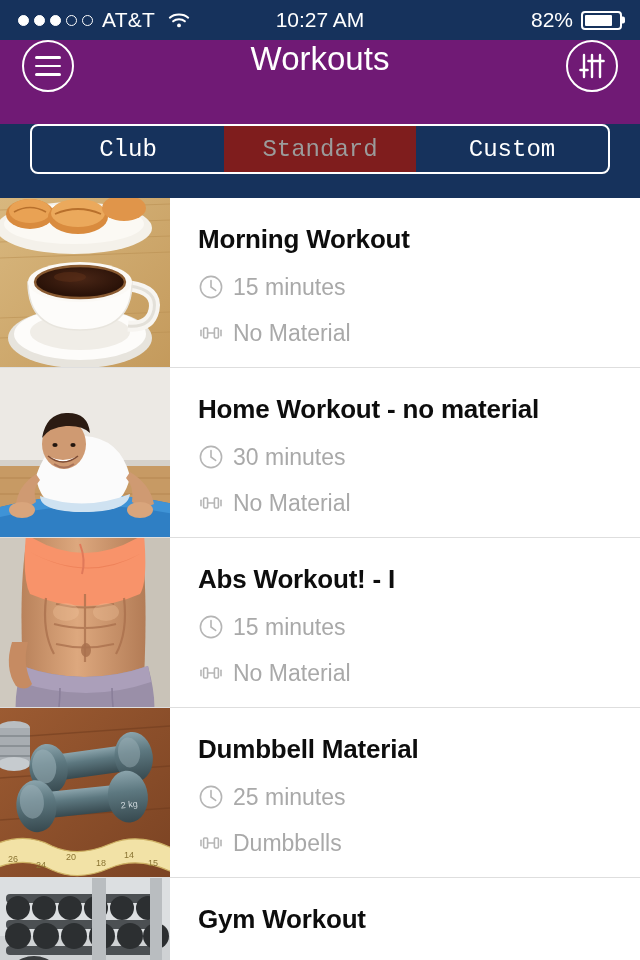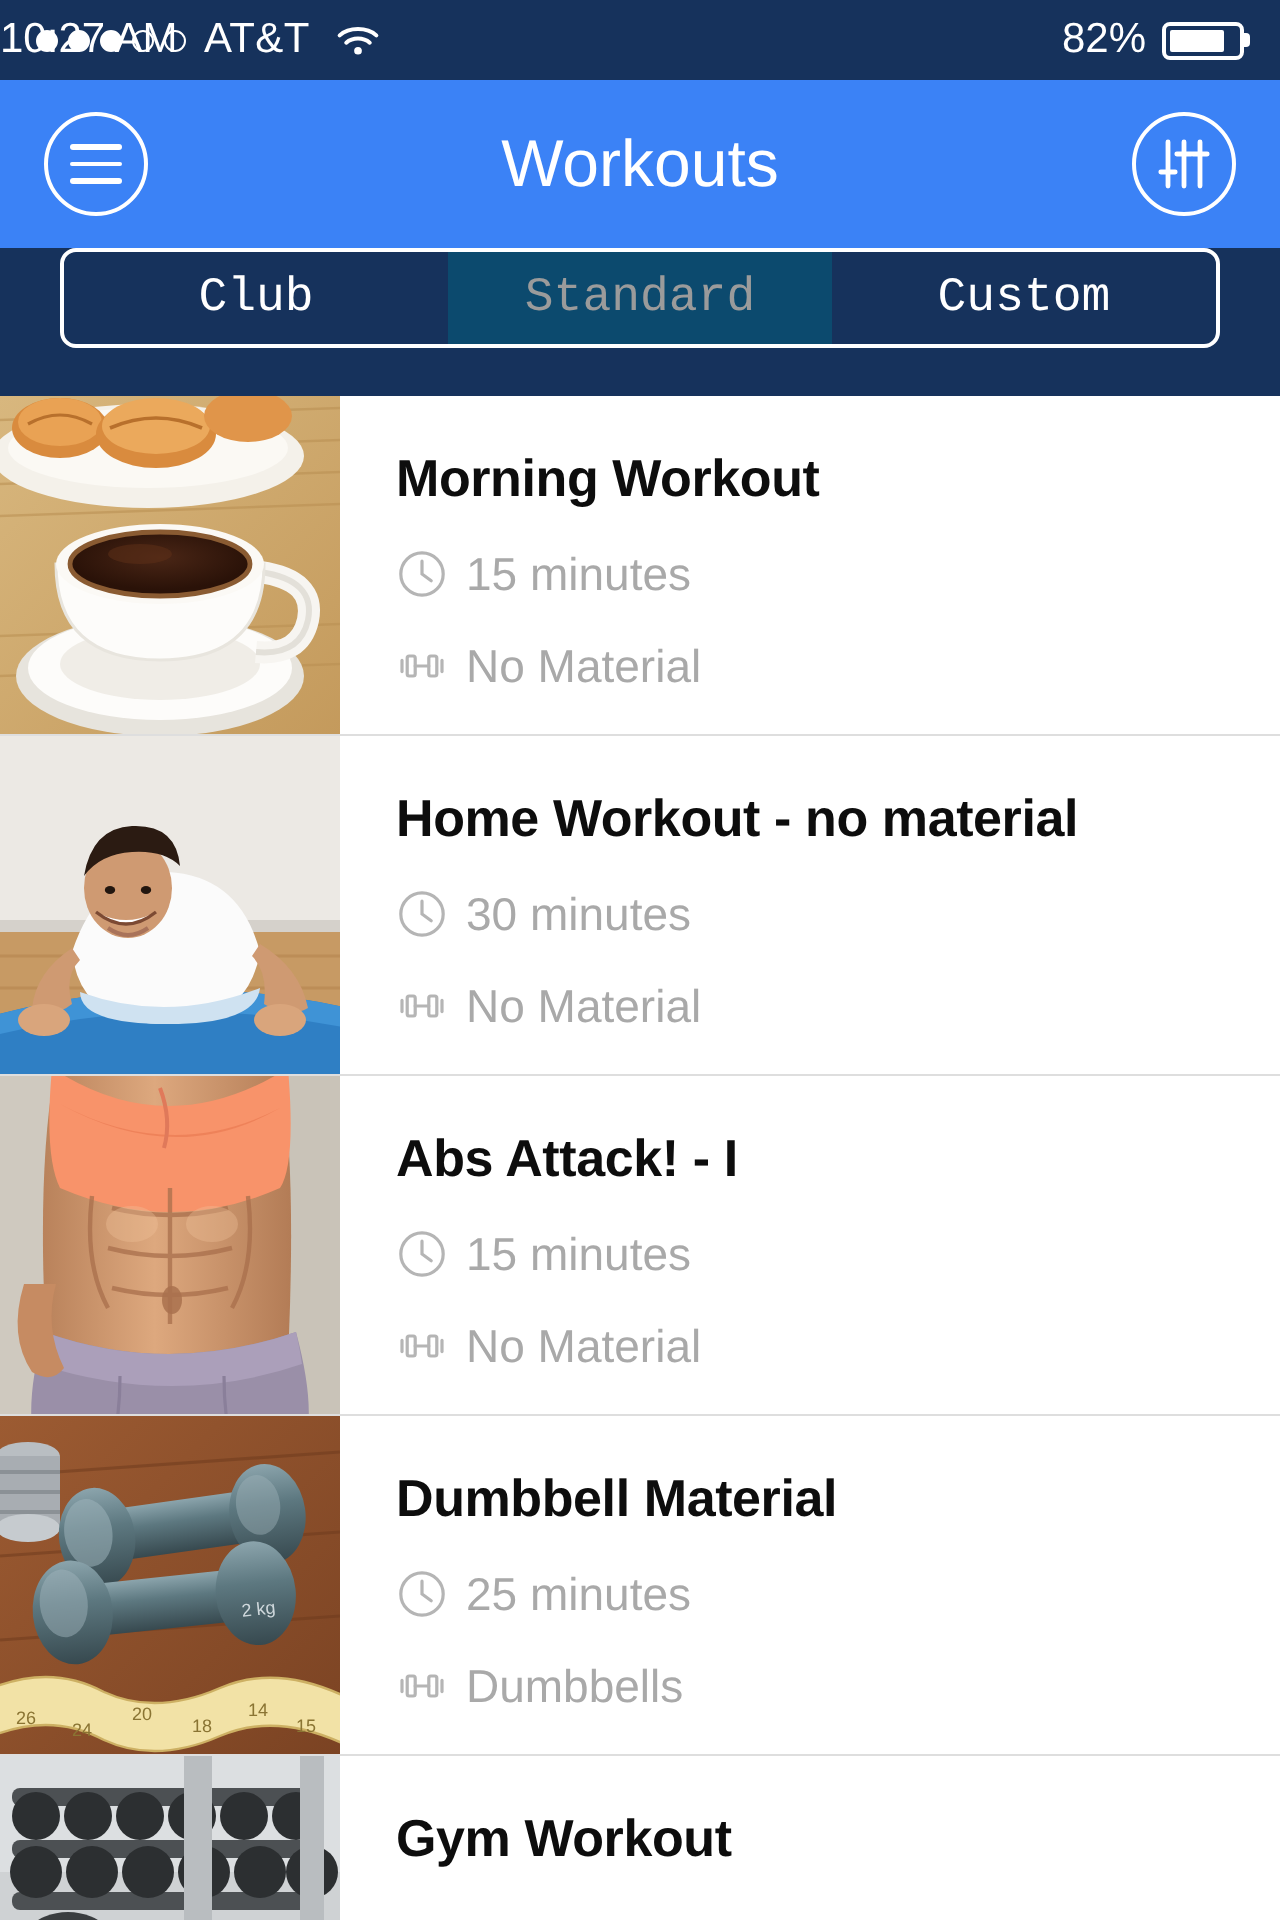--- a/index.html
+++ b/index.html
@@ -17,38 +17,38 @@
     display:flex; align-items:center; position:relative;
     padding:16px 18px;
   }
   .sb-left{ display:flex; align-items:center; gap:9px; }
   .dots{ display:flex; align-items:center; gap:5px; }
   .dot{ width:11px; height:11px; border-radius:50%; border:1.5px solid #ffffff; }
   .dot.filled{ background:#ffffff; }
   .carrier{ font-size:21px; letter-spacing:.2px; }
   .wifi{ width:22px; height:16px; position:relative; margin-left:4px; }
   .sb-center{
-    position:absolute; left:0; right:0; 
+    position:absolute; left:0; right:0; text-align:center;
     font-size:21px; pointer-events:none;
   }
   .sb-right{ margin-left:auto; display:flex; align-items:center; gap:8px; }
   .batt-pct{ font-size:21px; }
   .batt{
     width:41px; height:19px; border:2px solid #ffffff; border-radius:4px;
     position:relative; display:flex; align-items:center; padding:2px;
   }
   .batt::after{
     content:""; position:absolute; right:-5px; top:50%; transform:translateY(-50%);
     width:3px; height:7px; background:#ffffff; border-radius:0 2px 2px 0;
   }
   .batt-fill{ height:100%; background:#ffffff; border-radius:1px; }
 
   
   .navbar{
-    height:84px; background:#3b82f6; display:flex; align-items:center;
+    height:84px; background:#701a75; display:flex; 
     padding:0 22px; position:relative;
   }
   .circle-btn{
     width:52px; height:52px; border:2.5px solid #ffffff; border-radius:50%;
     display:flex; align-items:center; justify-content:center; flex:0 0 auto;
   }
   .burger{ width:26px; display:flex; flex-direction:column; gap:6px; }
   .burger i{ display:block; height:2.5px; background:#ffffff; border-radius:2px; }
   .nav-title{
     position:absolute; left:0; right:0; text-align:center;
@@ -60,21 +60,21 @@
   
   .segwrap{ background:#16325C; padding:0 30px 24px; }
   .segment{
     height:50px; border:2px solid #ffffff; border-radius:8px;
     display:flex; overflow:hidden;
   }
   .seg{
     flex:1; display:flex; align-items:center; justify-content:center;
     font-size:24px; color:#ffffff; background:transparent;font-family:Liberation Mono, monospace;
   }
-  .seg.active{ background:#0c4a6e; color:#9b9b9b; }
+  .seg.active{ background:#7f1d1d; color:#9b9b9b; }
 
   
   .list{ background:#ffffff; }
   .row{
     display:flex; height:170px; border-bottom:1px solid #dedede;
     background:#ffffff; overflow:hidden;
   }
   .thumb{ width:170px; height:170px; flex:0 0 170px; position:relative; overflow:hidden; }
   .thumb svg{ display:block; width:100%; height:100%; }
   .info{ flex:1; padding:26px 0 0 28px; min-width:0; }
@@ -314,21 +314,21 @@
         <path d="M22 128 q62 22 126 0 q8 30 6 48 h-138 q-2 -20 6 -48 Z" fill="#9a8fa8"></path>
         <path d="M22 128 q62 22 126 0 q2 9 3 16 q-64 22 -132 0 q1 -7 3 -16 Z" fill="#ab9fba"></path>
         <g fill="none" stroke="#8a7f9a" stroke-width="1.6">
           <path d="M60 150 q0 14 -2 26"></path>
             <path d="M112 150 q0 14 2 26"></path>
         </g>
         <path d="M12 104 q-8 26 4 44 q10 6 16 -2 q-10 -20 -4 -42 Z" fill="#c68b62"></path>
       </svg>
     </div>
     <div class="info">
-      <div class="title">Abs Attack! - I</div>
+      <div class="title">Abs Workout! - I</div>
       <div class="meta">
         <span class="meta-ico">
           <svg viewBox="0 0 26 26">
               <circle cx="13" cy="13" r="10.6" fill="none" stroke="#b5b5b5" stroke-width="1.6"></circle>
           <path d="M13 6.6 V13 L17.6 16.4" fill="none" stroke="#b5b5b5" stroke-width="1.6" stroke-linecap="round"></path>
             </svg>
         </span>
         <span class="meta-txt">15 minutes</span>
       </div>
       <div class="meta">

